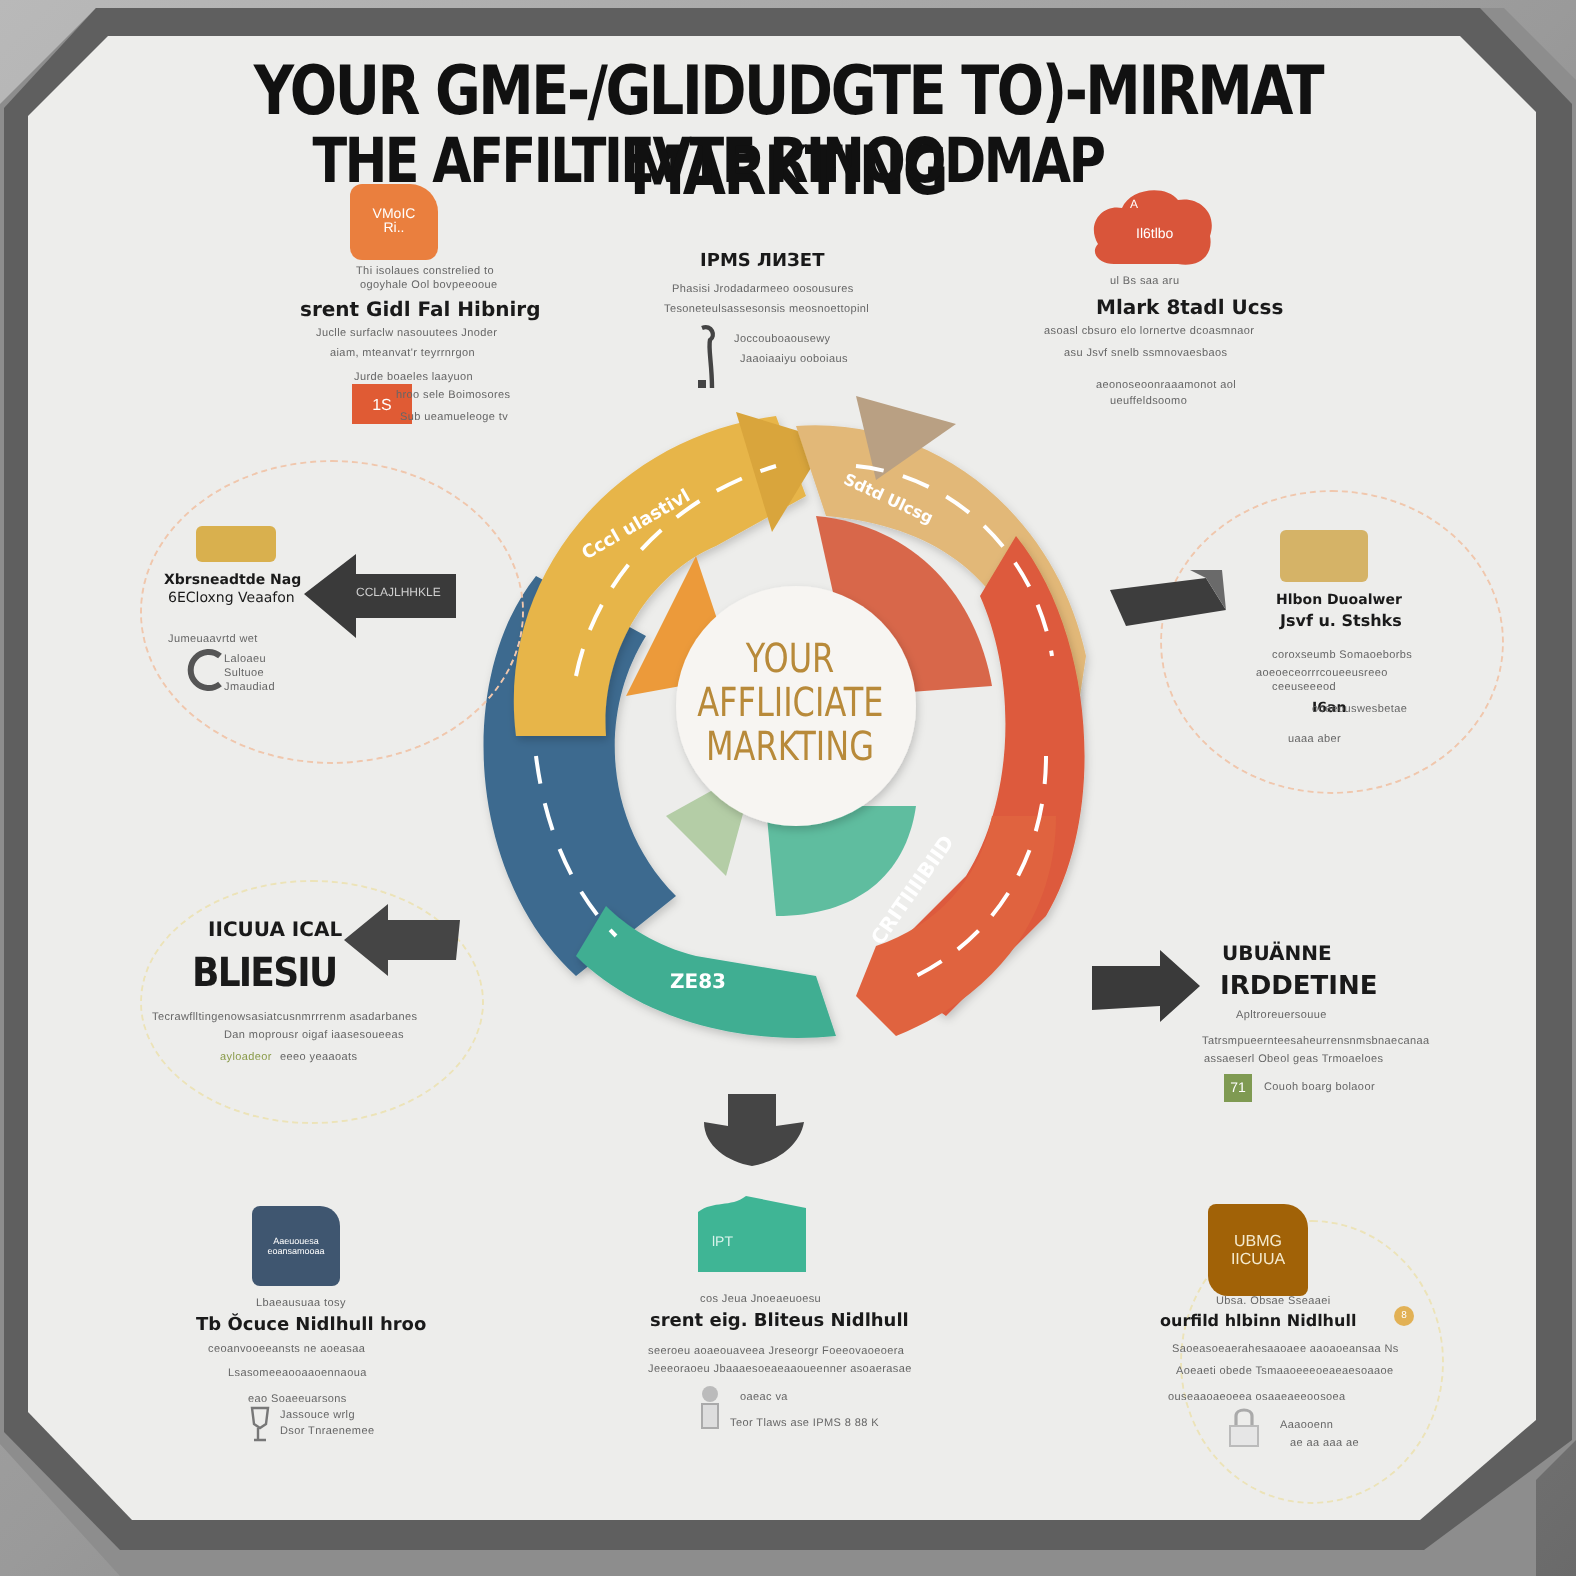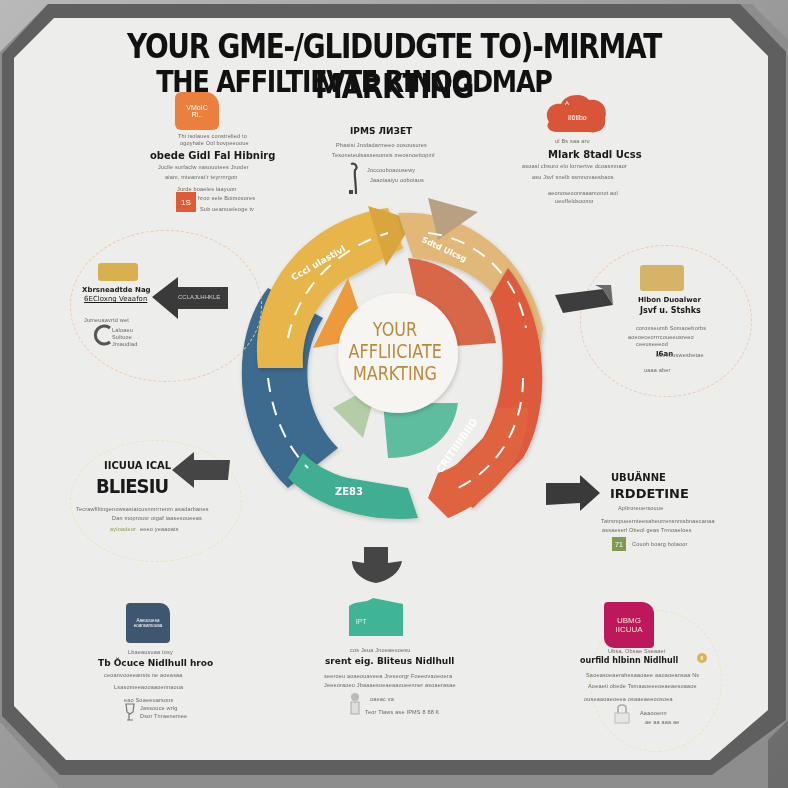--- a/index.html
+++ b/index.html
@@ -80,25 +80,25 @@
 <div class="dash-circle" style="left:580px;top:245px;width:170px;height:150px;border-color:#f0c7ad;"></div>
 <div class="dash-circle" style="left:70px;top:440px;width:170px;height:120px;border-color:#ece3b8;"></div>
 <div class="dash-circle" style="left:590px;top:610px;width:130px;height:140px;border-color:#ece3b8;"></div>
 
 <div class="badge" style="left:175px;top:92px;width:44px;height:38px;background:#ea7f3e;">
   <span>VMoIC</span>
   <span>Ri..</span>
 </div>
 <div class="abs small" style="left:178px;top:133px;">Thi isolaues constrelied to</div>
 <div class="abs small" style="left:180px;top:140px;">ogoyhale Ool bovpeeooue</div>
-<div class="abs head" style="left:150px;top:150px;font-size:10px;">obede Gidl Fal Hibnirg</div>
+<div class="abs head" style="left:150px;top:150px;font-size:10px;">srent Gidl Fal Hibnirg</div>
 <div class="abs small" style="left:158px;top:164px;">Juclle surfaclw nasouutees Jnoder</div>
 <div class="abs small" style="left:165px;top:174px;">aiam, mteanvat'r teyrrnrgon</div>
 <div class="abs small" style="left:177px;top:186px;">Jurde boaeles laayuon</div>
-<div class="abs" style="left:176px;top:192px;width:20px;height:20px;background:#e05b34;color:#fff;font-size:8px;display:flex;align-items:center;justify-content:center;">1S</div>
+<div class="abs" style="left:176px;top:192px;width:30px;height:20px;background:#e05b34;color:#fff;font-size:8px;display:flex;align-items:center;justify-content:center;">1S</div>
 <div class="abs small" style="left:198px;top:195px;">hroo sele Boimosores</div>
 <div class="abs small" style="left:200px;top:206px;">Sub ueamueleoge tv</div>
 
 <div class="abs head" style="left:350px;top:126px;font-size:9px;">IPMS ЛИЗЕТ</div>
 <div class="abs small" style="left:336px;top:142px;">Phasisi  Jrodadarmeeo  oosousures</div>
 <div class="abs small" style="left:332px;top:152px;">Tesoneteulsassesonsis meosnoettopinl</div>
 <svg class="abs" style="left:348px;top:162px;" width="14" height="36">
     <path d="M3,2 C8,0 10,6 7,8 C6,12 8,20 8,32" stroke="#444" stroke-width="2.2" fill="none"></path>
     <rect x="1" y="28" width="4" height="4" fill="#444"></rect>
   </svg>
@@ -112,21 +112,21 @@
 <div class="abs" style="left:568px;top:114px;color:#fff;font-size:7px;">Il6tlbo</div>
 <div class="abs small" style="left:555px;top:138px;">ul Bs saa aru</div>
 <div class="abs head" style="left:548px;top:149px;font-size:10px;">Mlark 8tadl Ucss</div>
 <div class="abs small" style="left:522px;top:163px;">asoasl cbsuro elo lornertve dcoasmnaor</div>
 <div class="abs small" style="left:532px;top:174px;">asu Jsvf snelb ssmnovaesbaos</div>
 <div class="abs small" style="left:548px;top:190px;">aeonoseoonraaamonot aol</div>
 <div class="abs small" style="left:555px;top:198px;">ueuffeldsoomo</div>
 
 <div class="badge" style="left:98px;top:263px;width:40px;height:18px;background:#d9b04e;border-radius:3px;"></div>
 <div class="abs head" style="left:82px;top:286px;font-size:7px;">Xbrsneadtde Nag</div>
-<div class="abs head" style="left:84px;top:295px;font-size:7px;font-weight:normal;text-decoration:underline;">6ECloxng Veaafon</div>
+<div class="abs head" style="left:84px;top:295px;font-size:7px;font-weight:normal;">6ECloxng Veaafon</div>
 <svg class="abs" style="left:150px;top:273px;" width="80" height="52">
     <path d="M2,24 L28,4 L28,14 L78,14 L78,36 L28,36 L28,46 Z" fill="#3a3a3a"></path>
   </svg>
 <div class="abs" style="left:178px;top:294px;color:#cfcfcf;font-size:6px;">CCLAJLHHKLE</div>
 <div class="abs small" style="left:84px;top:317px;">Jumeuaavrtd wet</div>
 <svg class="abs" style="left:92px;top:324px;" width="22" height="22">
     <path d="M18,4 A9,9 0 1,0 18,18" stroke="#555" stroke-width="3" fill="none"></path>
   </svg>
 <div class="abs small" style="left:112px;top:327px;">Laloaeu</div>
 <div class="abs small" style="left:112px;top:334px;">Sultuoe</div>
@@ -193,21 +193,21 @@
 <div class="abs head" style="left:325px;top:656px;font-size:9px;">srent eig. Bliteus Nidlhull</div>
 <div class="abs small" style="left:324px;top:673px;">seeroeu aoaeouaveea Jreseorgr Foeeovaoeoera</div>
 <div class="abs small" style="left:324px;top:682px;">Jeeeoraoeu  Jbaaaesoeaeaaoueenner asoaerasae</div>
 <svg class="abs" style="left:348px;top:692px;" width="14" height="24">
     <circle cx="7" cy="5" r="4" fill="#bbb"></circle>
     <rect x="3" y="10" width="8" height="12" fill="#ddd" stroke="#aaa"></rect>
   </svg>
 <div class="abs small" style="left:370px;top:696px;">oaeac va</div>
 <div class="abs small" style="left:365px;top:709px;">Teor Tlaws ase  IPMS 8 88 K</div>
 
-<div class="badge" style="left:604px;top:602px;width:50px;height:46px;background:#be185d;border-radius:4px 12px 4px 10px;">
+<div class="badge" style="left:604px;top:602px;width:50px;height:46px;background:#a16207;border-radius:4px 12px 4px 10px;">
   <span style="font-size:8px;color:#f5ebcf;">UBMG</span>
   <span style="font-size:8px;color:#f5ebcf;">IICUUA</span>
 </div>
 <div class="abs small" style="left:608px;top:648px;">Ubsa. Obsae Sseaaei</div>
 <div class="abs head" style="left:580px;top:656px;font-size:8px;">ourfild hlbinn Nidlhull</div>
 <div class="abs" style="left:697px;top:653px;width:10px;height:10px;border-radius:50%;background:#e2b155;color:#fff;font-size:5px;display:flex;align-items:center;justify-content:center;">8</div>
 <div class="abs small" style="left:586px;top:672px;">Saoeasoeaerahesaaoaee aaoaoeansaa Ns</div>
 <div class="abs small" style="left:588px;top:683px;">Aoeaeti obede  Tsmaaoeeeoeaeaesoaaoe</div>
 <div class="abs small" style="left:584px;top:696px;">ouseaaoaeoeea osaaeaeeoosoea</div>
 <svg class="abs" style="left:612px;top:703px;" width="24" height="22">

